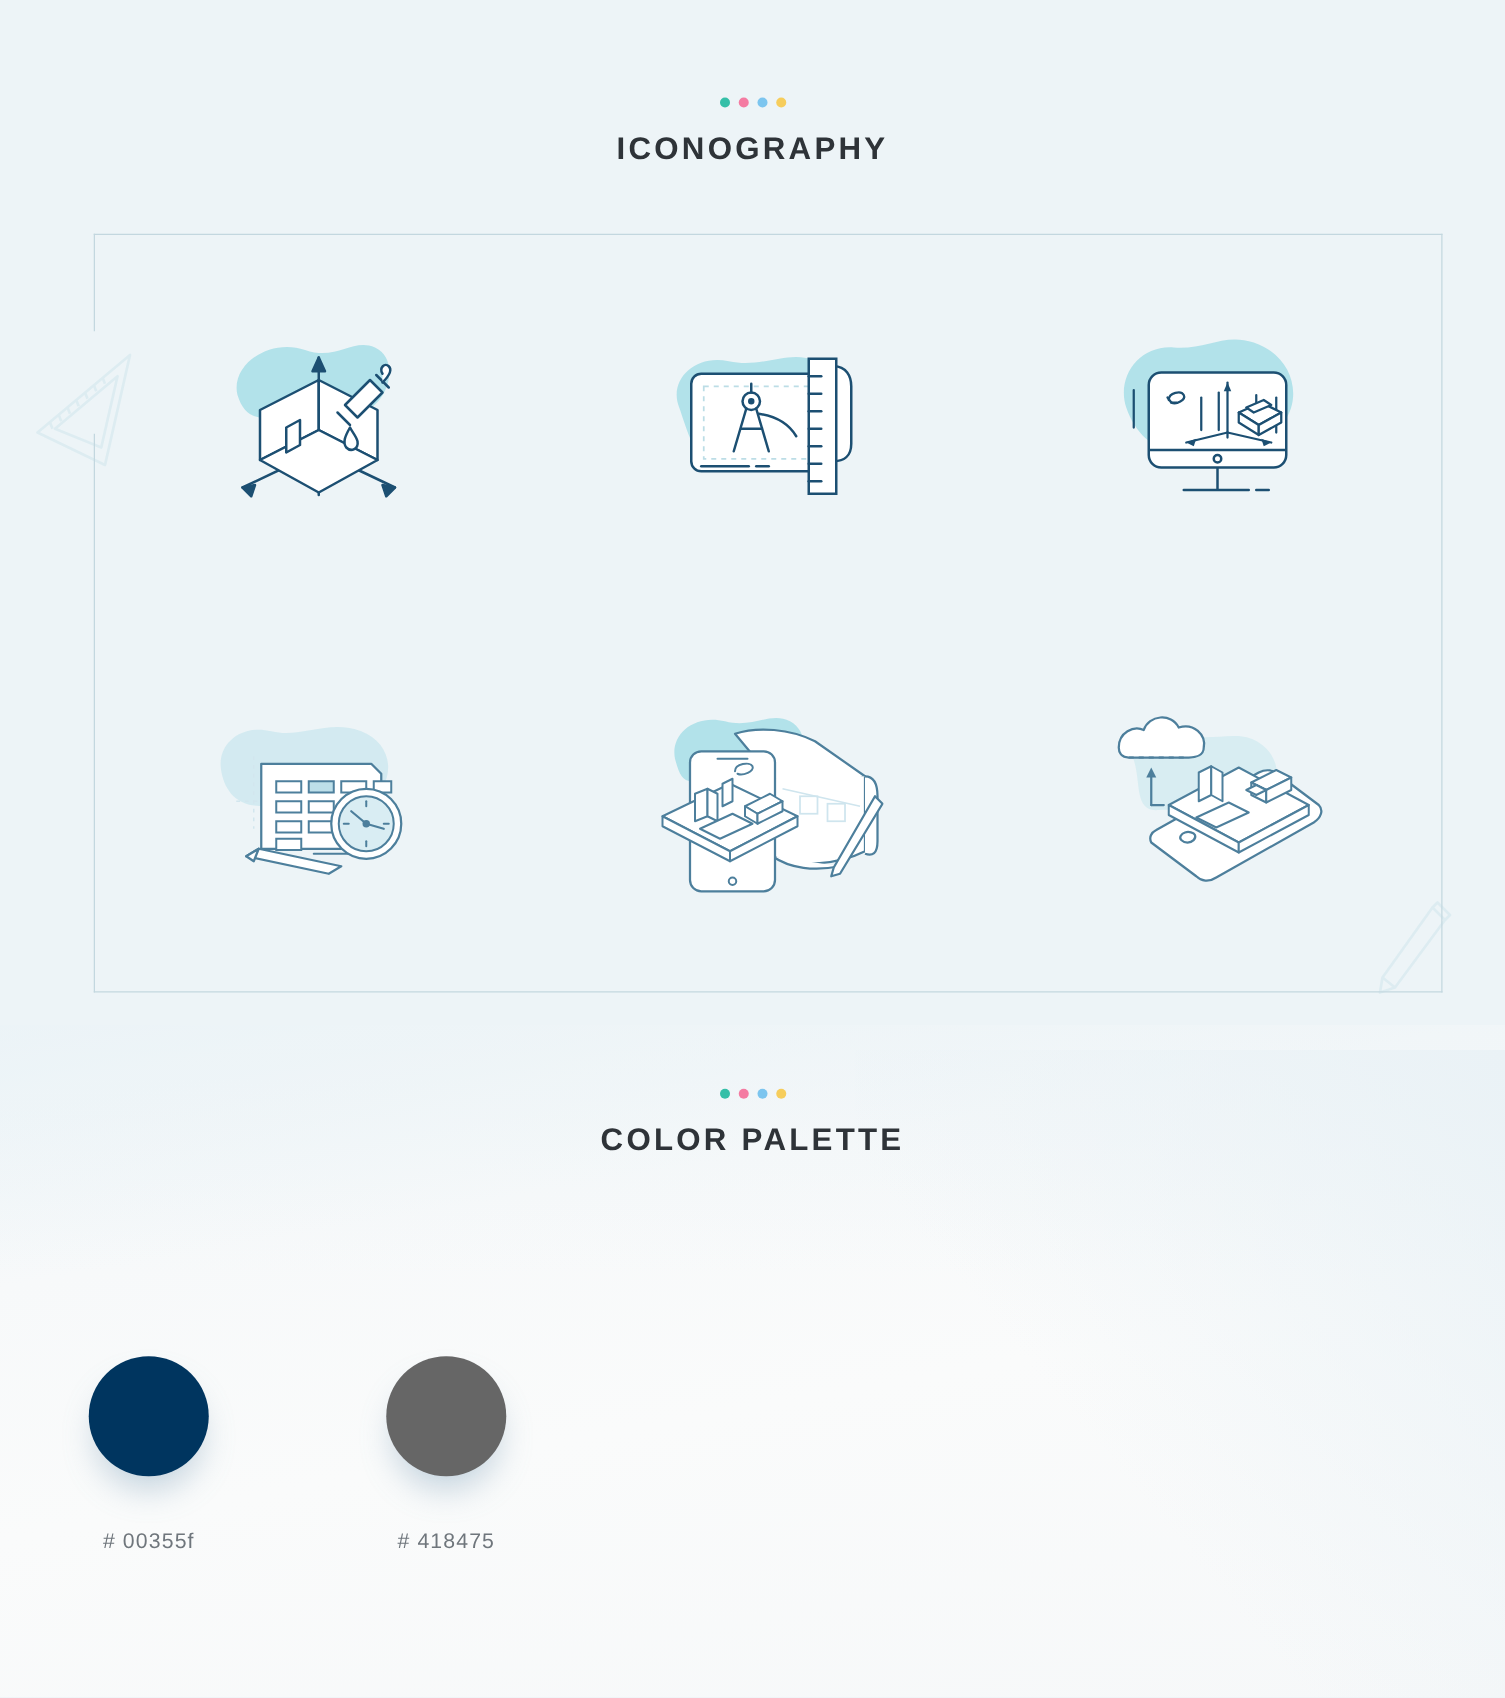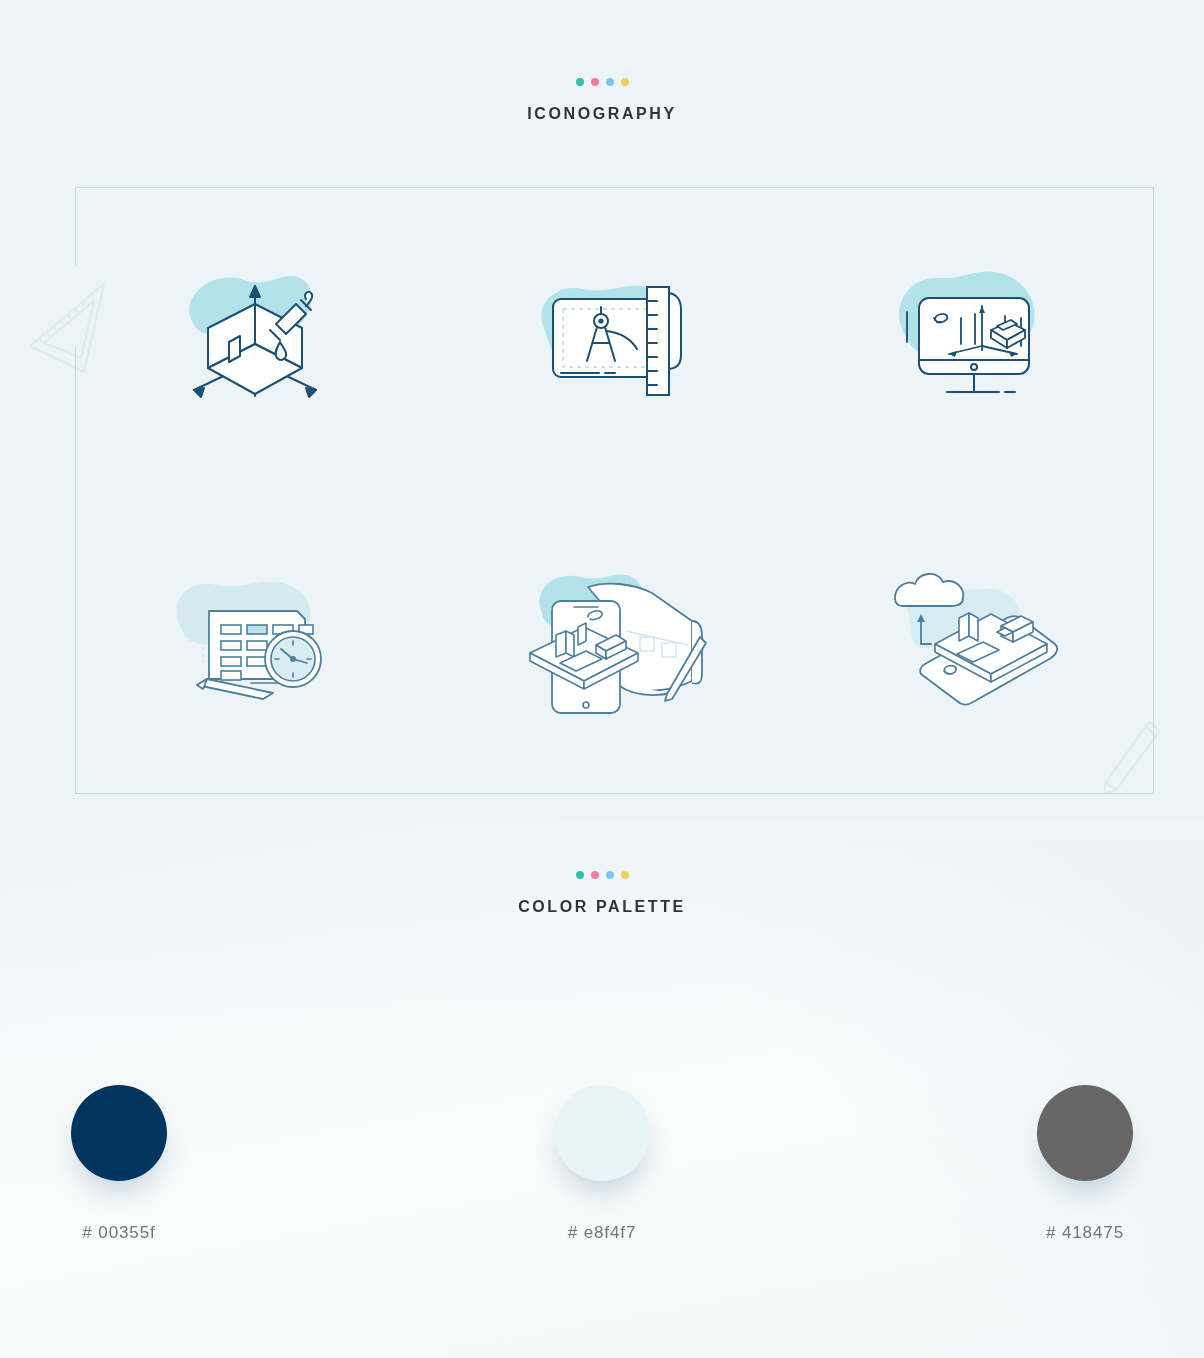--- a/index.html
+++ b/index.html
@@ -56,21 +56,21 @@
     justify-content: center;
     gap: 7px;
     margin-bottom: 19px;
   }
   .dot {
     width: 8px; height: 8px;
     border-radius: 50%;
   }
   .section-title {
     font-family: "Liberation Sans", sans-serif;
-    font-size: 16px;
+    font-size: 25px;
     font-weight: bold;
     letter-spacing: 2.6px;
     color: #2e3338;
   }
 
   
   .icon-frame {
     position: absolute;
     left: 75px; top: 187px;
     width: 1079px; height: 607px;
@@ -105,21 +105,21 @@
     align-items: center;
     justify-content: center;
   }
 
   
   .palette {
     position: absolute;
     left: 0; top: 1085px;
     width: 1204px;
     display: flex;
-    justify-content: space-between;
+    justify-content: flex-start;
     gap: 0;
   }
   .swatch {
     width: 238px;
     display: flex;
     flex-direction: column;
     align-items: center;
   }
   .swatch-circle {
     width: 96px; height: 96px;
@@ -392,20 +392,16 @@
   </div>
   <div class="section-title">COLOR PALETTE</div>
 </div>
 
 <div class="palette">
   <div class="swatch">
     <div class="swatch-circle" style="background:#00355f"></div>
     <div class="swatch-label"># 00355f</div>
   </div>
   <div class="swatch">
-    <div class="swatch-circle" style="background:#e8f4f7"></div>
-    <div class="swatch-label"># e8f4f7</div>
-  </div>
-  <div class="swatch">
     <div class="swatch-circle" style="background:#666666"></div>
     <div class="swatch-label"># 418475</div>
   </div>
 </div>
 
 </body></html>

